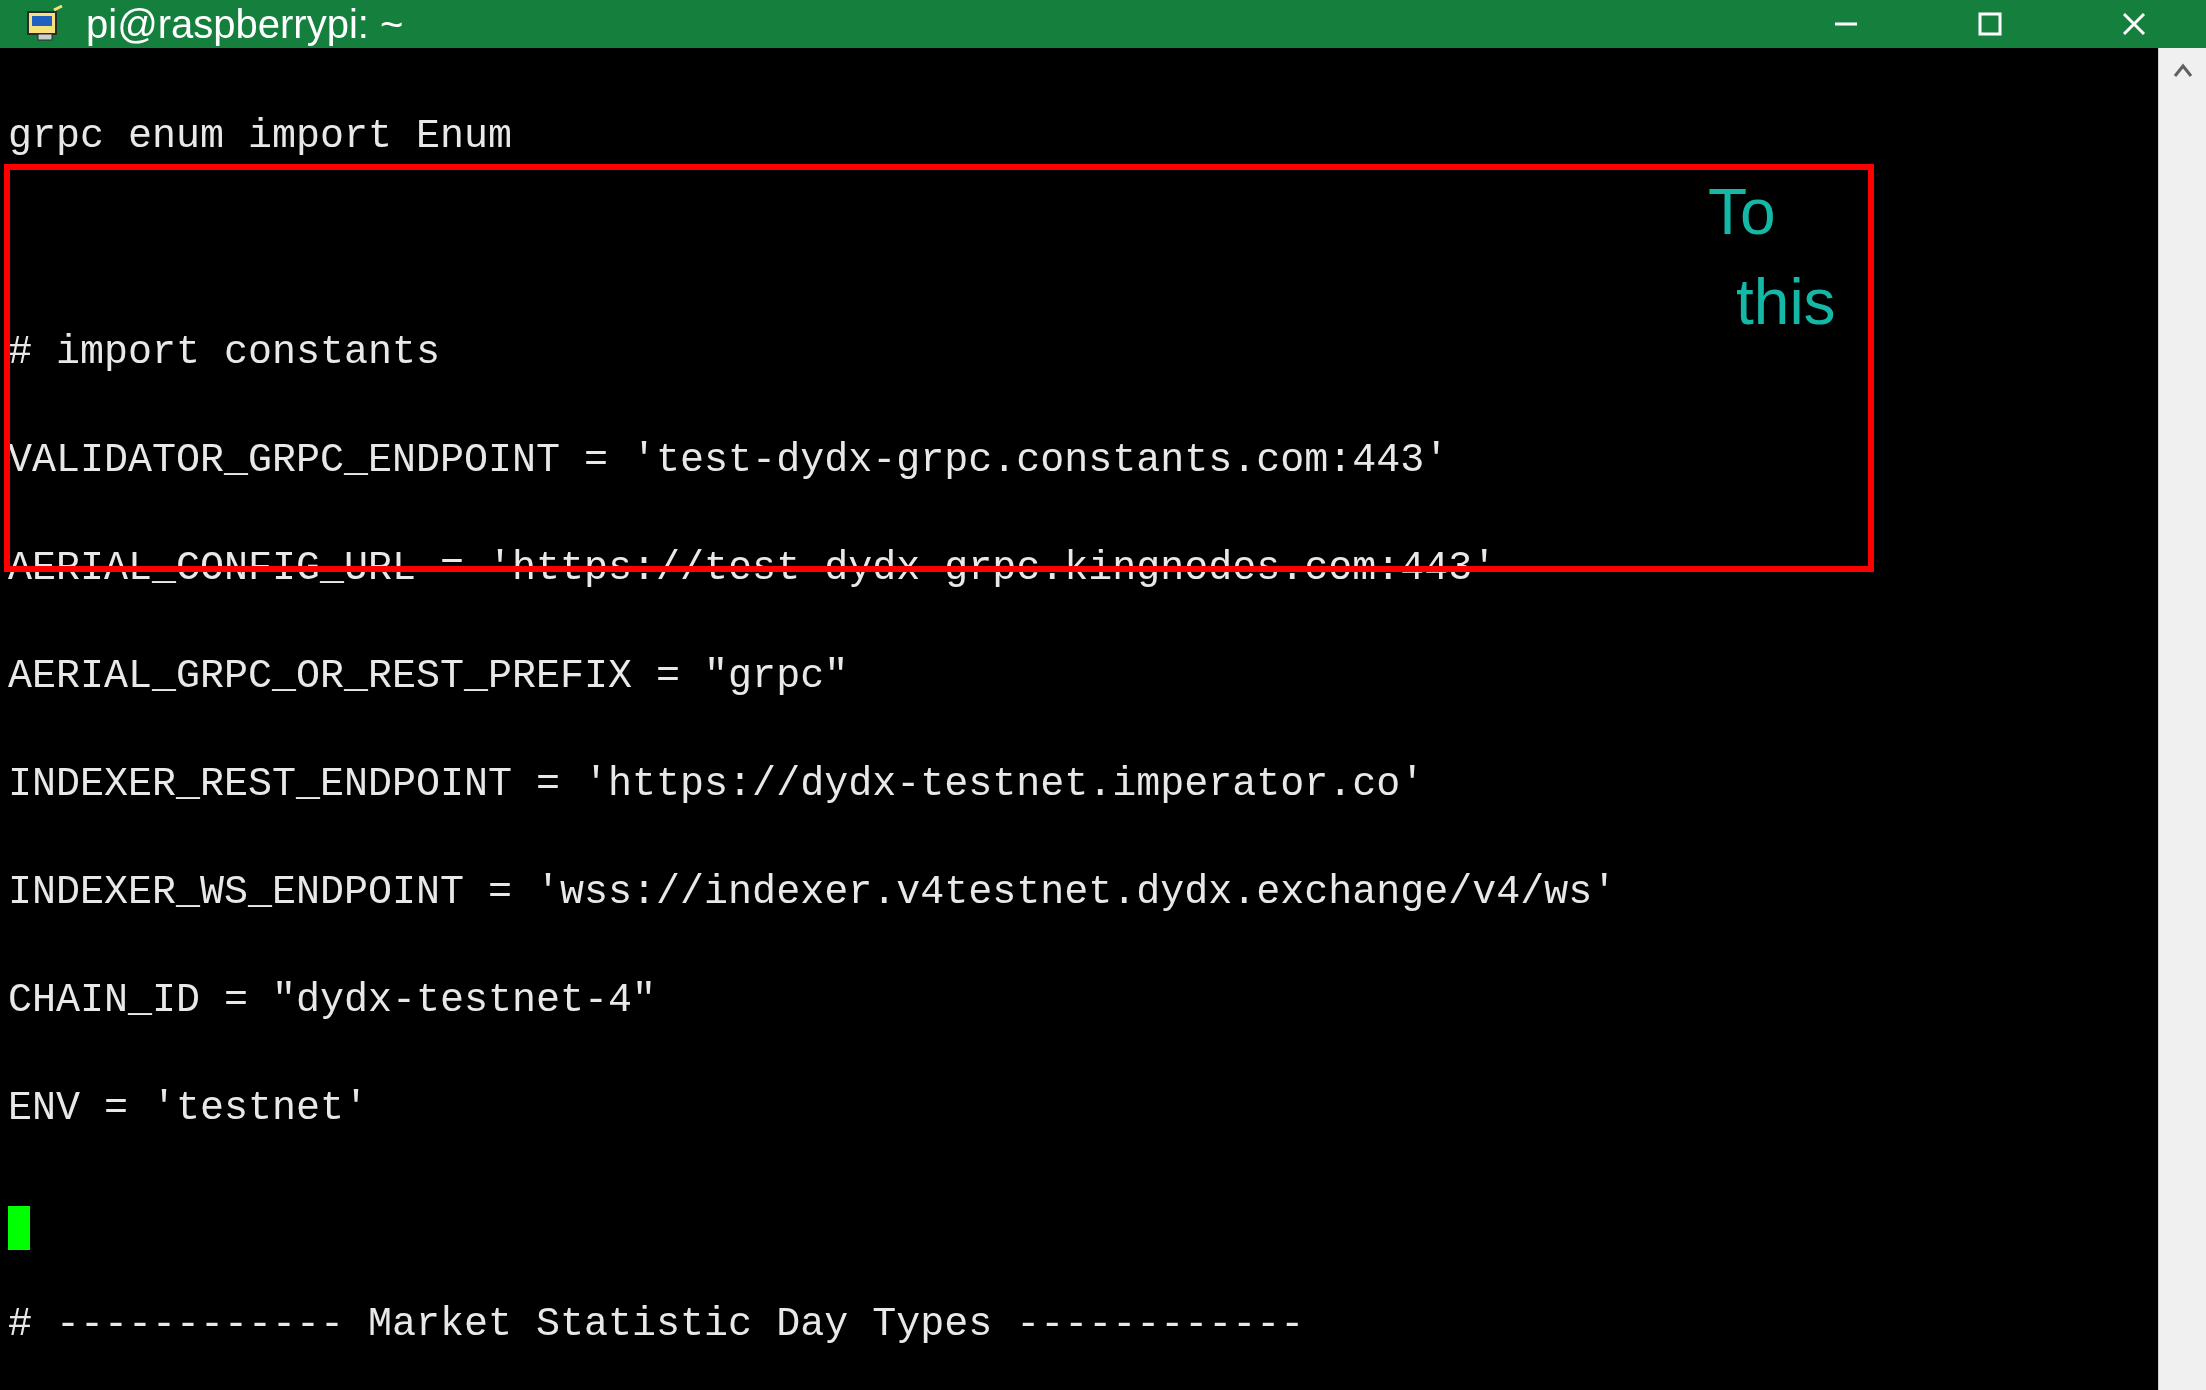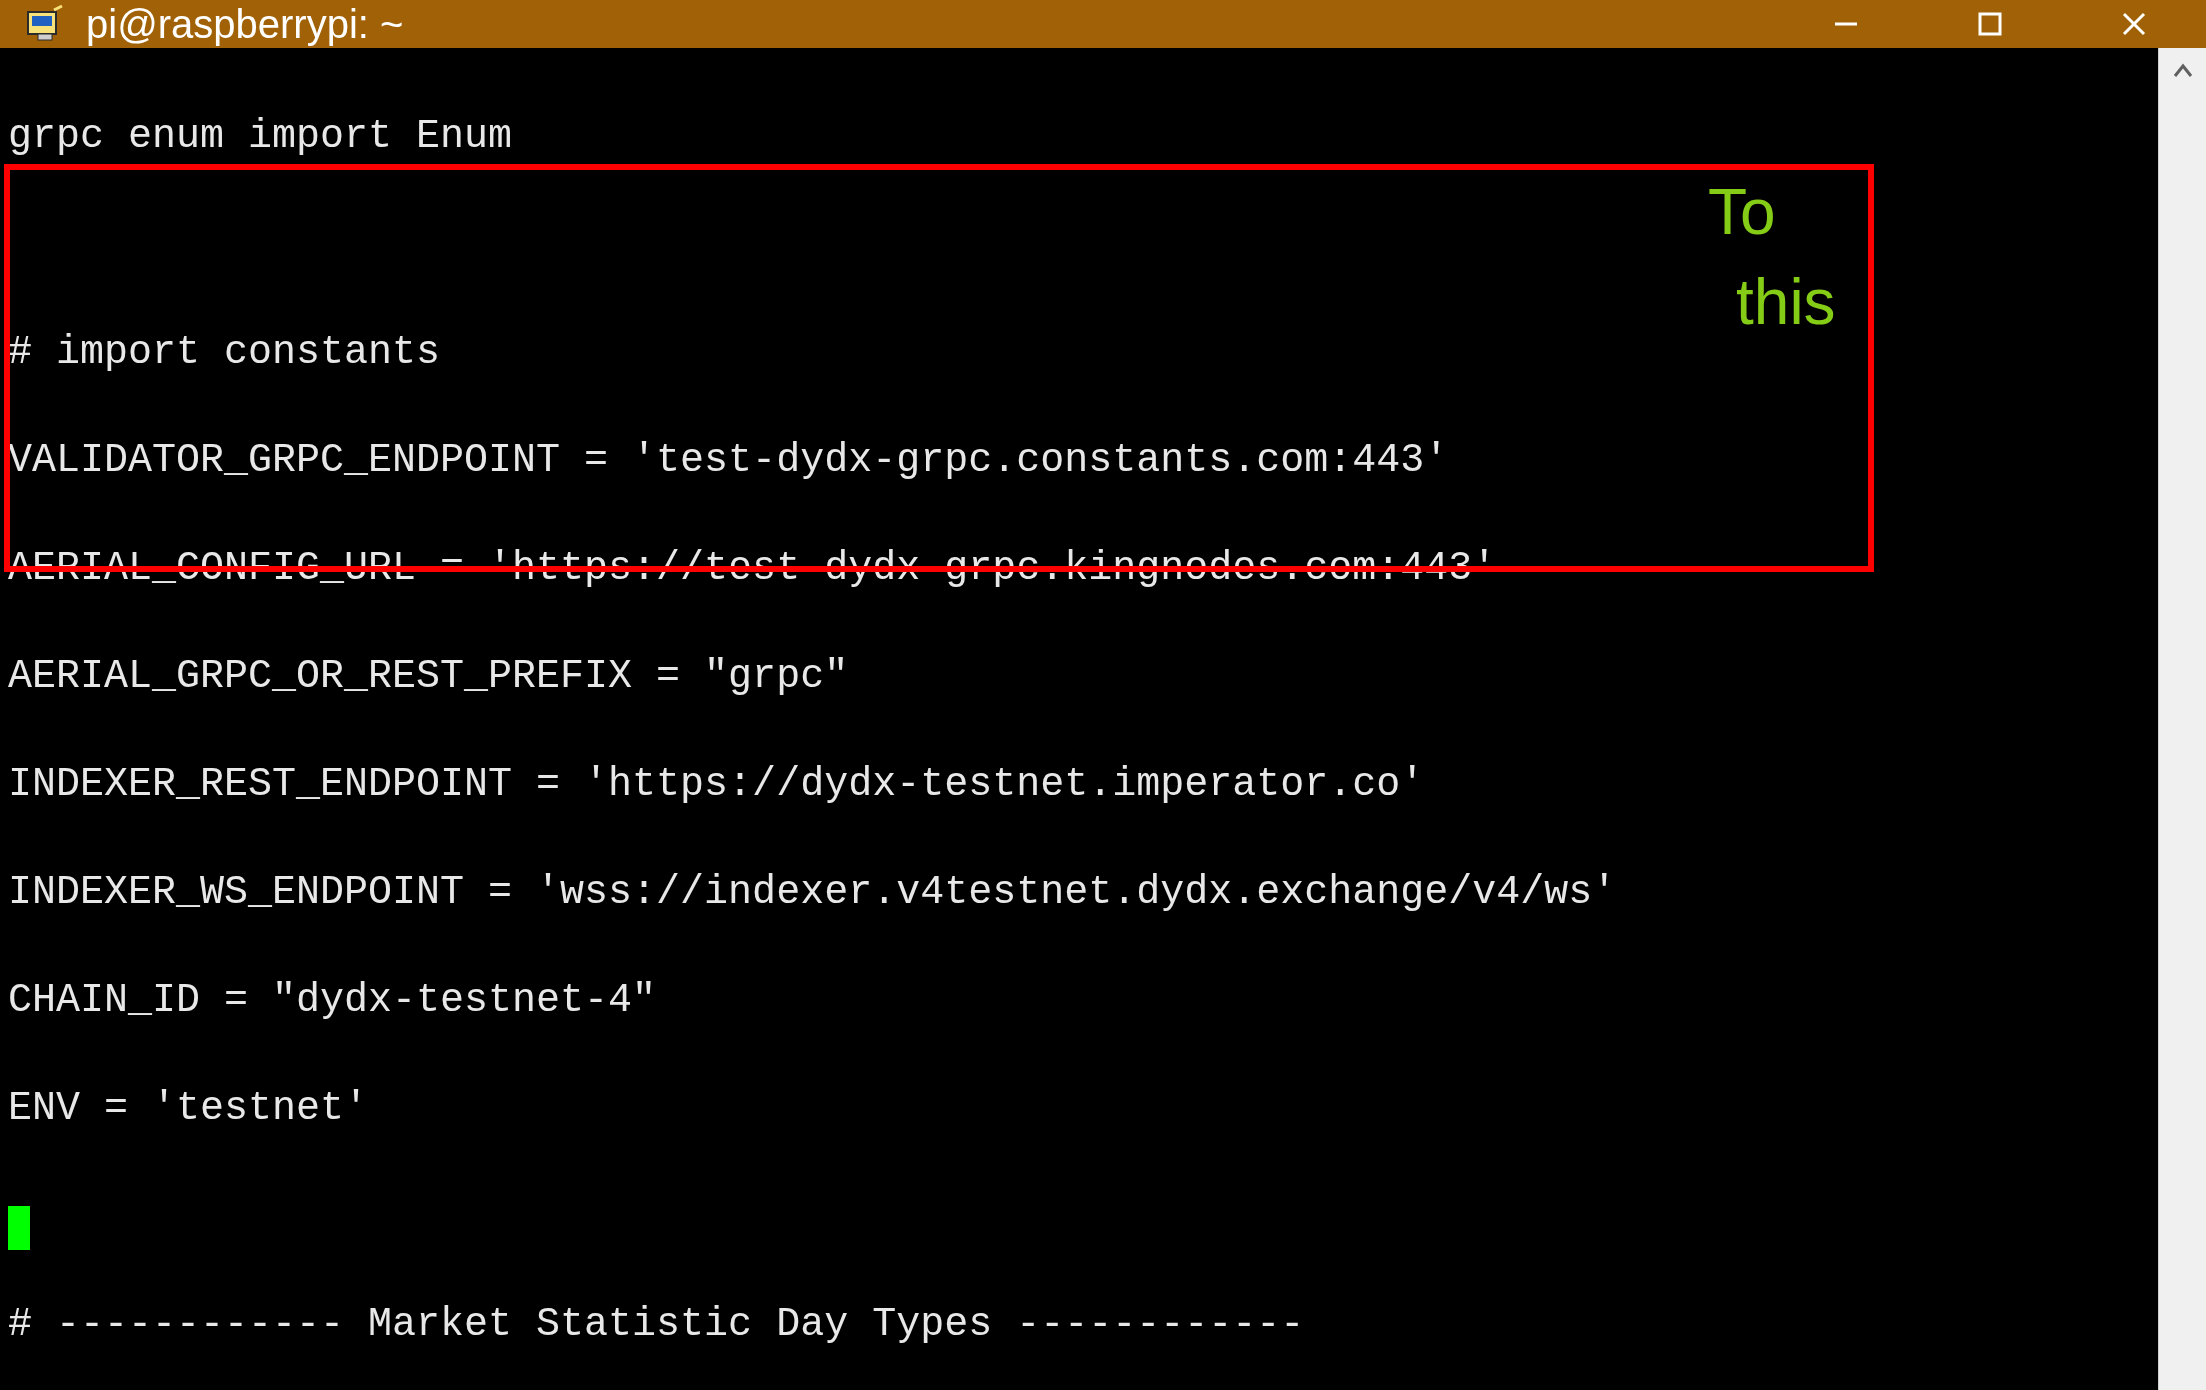--- a/index.html
+++ b/index.html
@@ -1,19 +1,19 @@
 <!DOCTYPE html>
 <html><head>
 <meta charset="utf-8">
 <style>
   * { margin: 0; padding: 0; box-sizing: border-box; }
   html, body { width: 2206px; height: 1390px; font-family: 'Consolas', 'Courier New', monospace; overflow: hidden; background:#000; }
   .window { width: 100%; height: 100%; display: flex; flex-direction: column; }
   .titlebar {
-    background: #a16207;
+    background: #15803d;
     height: 86px;
     display: flex;
     align-items: center;
     padding-left: 20px;
     color: #fff;
   }
   .titlebar-icon {
     width: 48px; height: 48px; margin-right: 18px;
     display:flex;align-items:center;justify-content:center;
   }
@@ -52,21 +52,21 @@
     position:absolute;
     left: 4px;
     top: 116px;
     width: 1870px;
     height: 408px;
     border: 6px solid #ff0000;
     pointer-events:none;
   }
   .annot-text {
     position:absolute;
-    color:#84cc16;
+    color:#14b8a6;
     font-family: "Segoe UI", Arial, sans-serif;
     font-size: 64px;
     line-height: 76px;
     font-weight:400;
     text-align:left;
   }
   .annot-text.t1 { left: 1708px; top: 126px; }
   .annot-text.t2 { left: 1736px; top: 216px; }
   .cursor-block {
     display:inline-block;

